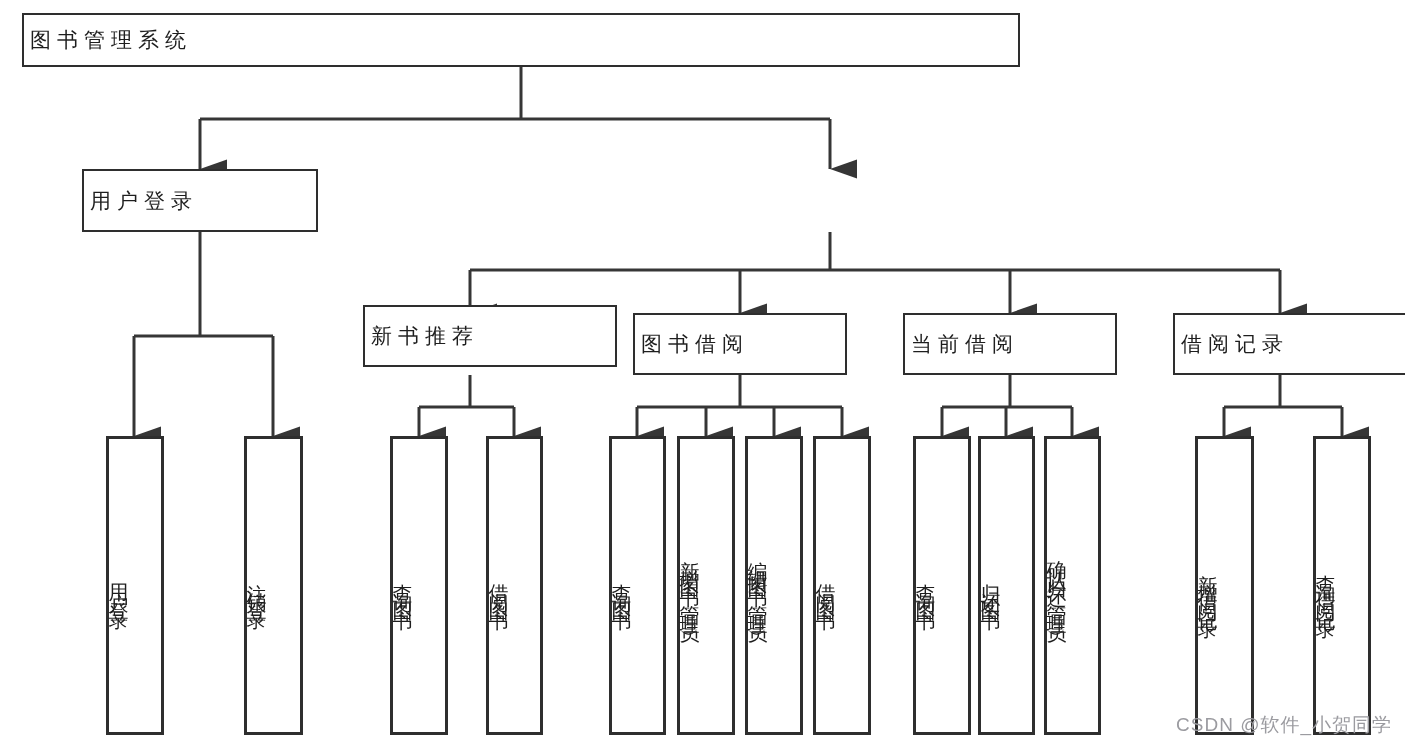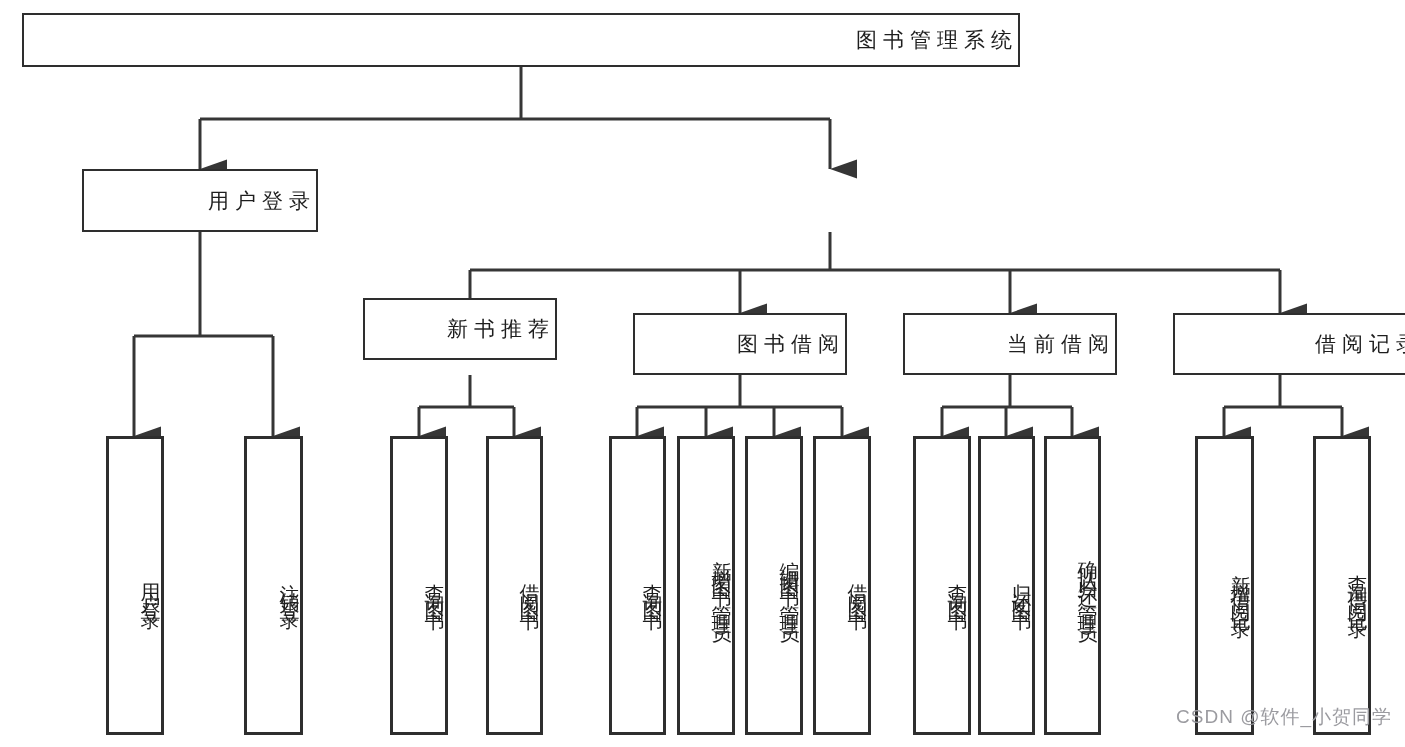--- a/index.html
+++ b/index.html
@@ -5,30 +5,30 @@
   html,body{margin:0;padding:0;background:#ffffff;}
   .stage{
     position:relative;width:1405px;height:747px;background:#ffffff;overflow:hidden;
     font-family:"Liberation Sans","DejaVu Sans",sans-serif;color:#1e1e1e;
   }
   svg.wires{position:absolute;left:0;top:0;width:1405px;height:747px;}
   .wires path,.wires line{stroke:#363636;stroke-width:3;fill:none;}
   .wires .ah{fill:#363636;stroke:none;}
   .box{
     position:absolute;box-sizing:border-box;background:#ffffff;
-    border:2.5px solid #2e2e2e;display:flex;align-items:center;justify-content:flex-end;
+    border:2.5px solid #2e2e2e;display:flex;align-items:center;justify-content:flex-start;
   }
   .lvl span{font-size:21px;letter-spacing:6px;text-indent:6px;white-space:nowrap;}
   .leaf{border-width:3px;}
   .leaf .vtext{
     writing-mode:vertical-rl;text-orientation:mixed;
     font-size:20px;line-height:1;letter-spacing:9px;white-space:nowrap;
   }
   .watermark{
-    position:absolute;right:13px;bottom:17px;font-size:19px;color:#9b9ba0;
+    position:absolute;right:13px;bottom:9px;font-size:19px;color:#9b9ba0;
     letter-spacing:1px;white-space:nowrap;z-index:5;margin-left:35px;
   }
 </style>
 </head>
 <body>
 
 <div class="stage">
 
   <svg class="wires" viewBox="0 0 1405 747">
     <defs>
@@ -70,21 +70,21 @@
   </svg>
 
   <div class="box lvl" style="left:22px;top:13px;width:998px;height:54px">
     <span>图书管理系统</span>
   </div>
 
   <div class="box lvl" style="left:82px;top:169px;width:236px;height:63px">
     <span>用户登录</span>
   </div>
 
-  <div class="box lvl" style="left:363px;top:298px;width:194px;height:62px">
+  <div class="box lvl" style="left:363px;top:305px;width:254px;height:62px">
     <span>新书推荐</span>
   </div>
   <div class="box lvl" style="left:633px;top:313px;width:214px;height:62px">
     <span>图书借阅</span>
   </div>
   <div class="box lvl" style="left:903px;top:313px;width:214px;height:62px">
     <span>当前借阅</span>
   </div>
   <div class="box lvl" style="left:1173px;top:313px;width:252px;height:62px">
     <span>借阅记录</span>

